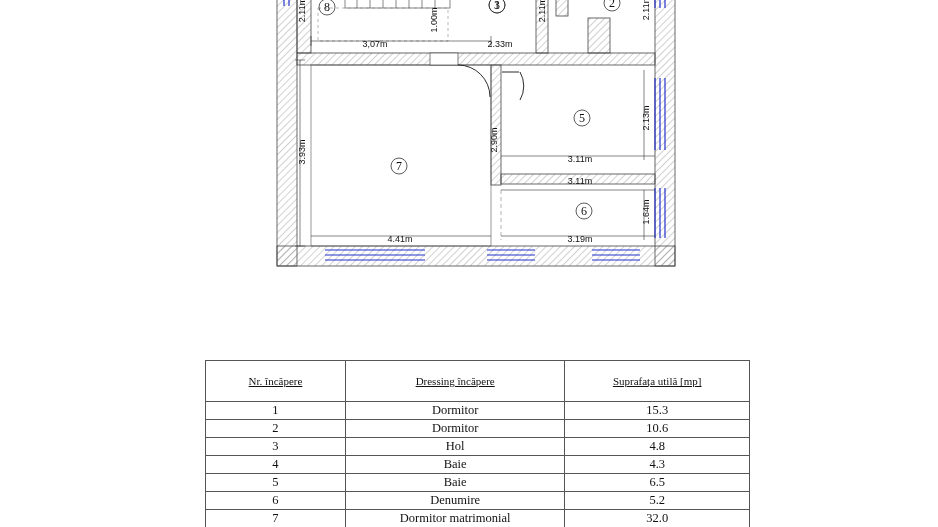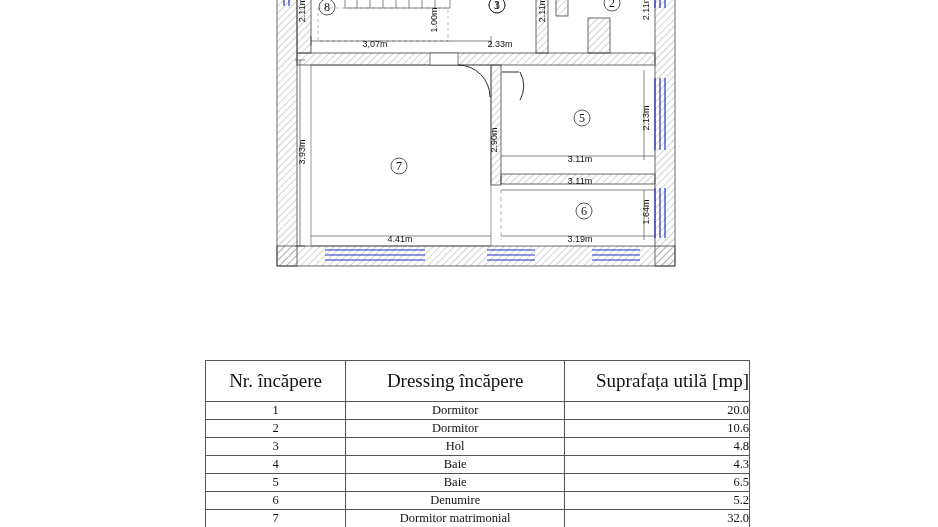--- a/index.html
+++ b/index.html
@@ -3,25 +3,25 @@
 <meta charset="utf-8">
 <style>
   html,body{margin:0;padding:0;background:#ffffff;}
   body{width:938px;height:527px;position:relative;overflow:hidden;
        font-family:"Liberation Serif", serif;color:#111;}
   .plan{position:absolute;left:258px;top:-34px;width:420px;height:320px;}
   .plan svg{display:block;}
   .tbl-wrap{position:absolute;left:205px;top:360px;width:545px;}
   table{border-collapse:collapse;width:545px;font-size:12.5px;}
   table td,table th{border:1px solid #555;padding:0;text-align:center;font-weight:normal;}
-  th{height:40px;font-size:19px;}
+  th{height:40px;font-size:11px;text-decoration:underline;}
   td{height:17px;line-height:17px;}
   .c1{width:140px;}
   .c2{width:220px;}
-  .c3{width:185px;text-align:right;}
+  .c3{width:185px;}
   .dimtext{font-family:"Liberation Sans", sans-serif;font-size:9px;fill:#111;}
   .roomnum{font-family:"Liberation Serif", serif;font-size:12px;fill:#111;}
 </style>
 </head>
 <body>
 
 <div class="plan">
 <svg width="420" height="320" viewBox="258 -34 420 320" xmlns="http://www.w3.org/2000/svg">
   <defs>
     <pattern id="hatch" width="5" height="5" patternUnits="userSpaceOnUse" patternTransform="rotate(45)">
@@ -161,21 +161,21 @@
       <tr>
         <th class="c1">Nr. încăpere</th>
         <th class="c2">Dressing încăpere</th>
         <th class="c3">Suprafața utilă [mp]</th>
       </tr>
     </thead>
     <tbody id="tbody">
         <tr>
           <td class="c1">1</td>
           <td class="c2">Dormitor</td>
-          <td class="c3">20.0</td>
+          <td class="c3">15.3</td>
         </tr>
         <tr>
           <td class="c1">2</td>
           <td class="c2">Dormitor</td>
           <td class="c3">10.6</td>
         </tr>
         <tr>
           <td class="c1">3</td>
           <td class="c2">Hol</td>
           <td class="c3">4.8</td>

